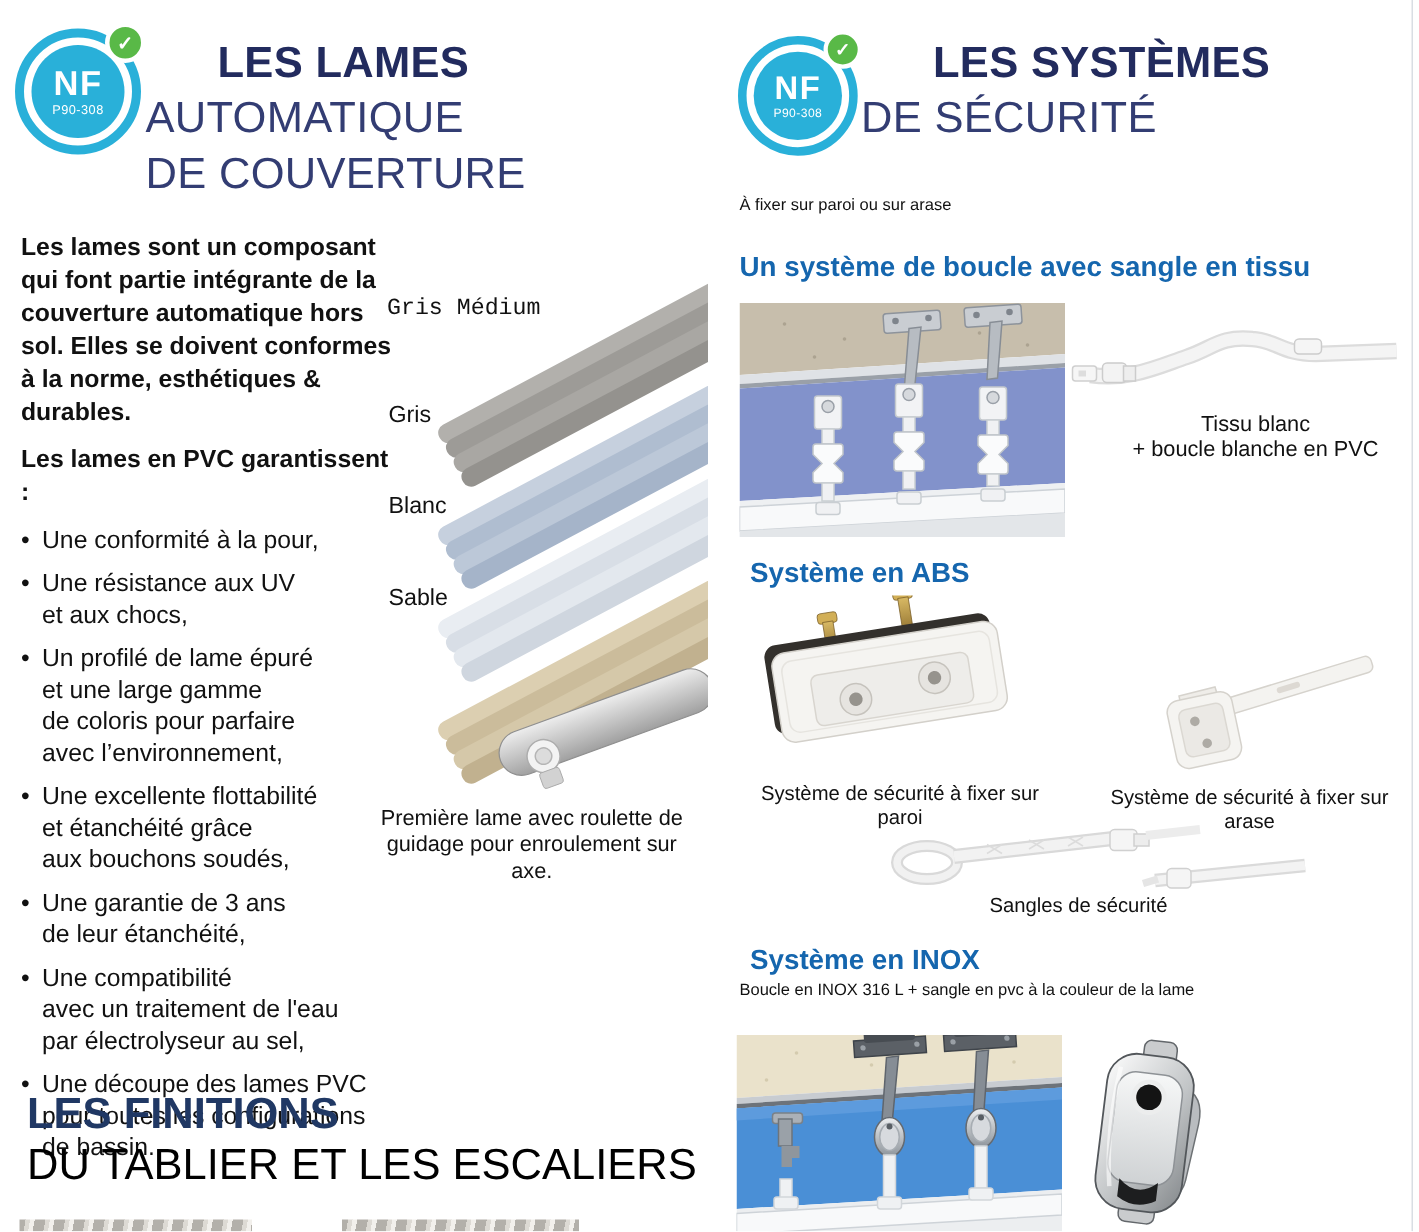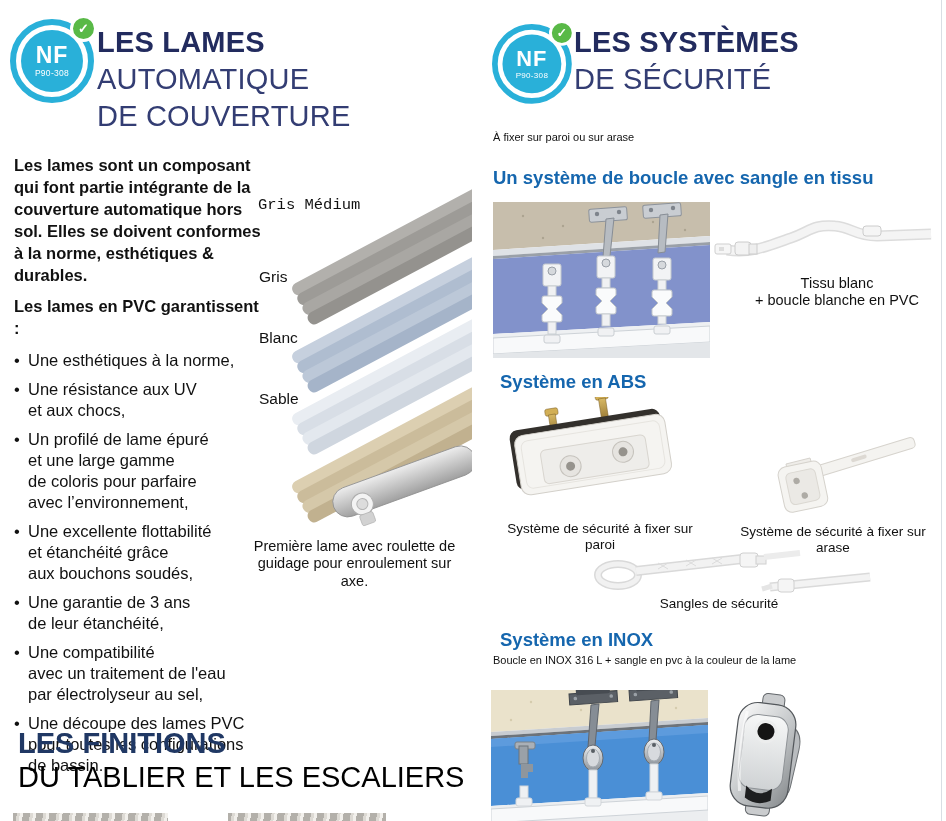--- a/index.html
+++ b/index.html
@@ -15,21 +15,21 @@
            background:#29b0d9;color:#fff;display:flex;flex-direction:column;
            align-items:center;justify-content:center;line-height:1;}
   .nf-nf{font-size:23px;font-weight:700;letter-spacing:1px;}
   .nf-code{font-size:8.5px;margin-top:2px;letter-spacing:.3px;}
   .nf-check{position:absolute;right:-3px;top:-4px;width:27px;height:27px;border-radius:50%;
             background:#59b947;border:3px solid #fff;box-sizing:border-box;color:#fff;
             display:flex;align-items:center;justify-content:center;font-size:13px;font-weight:700;}
 
   
   .title{line-height:37px;font-size:29px;letter-spacing:.2px;}
-  .t-bold{font-weight:700;color:#222b5e;}
+  .t-bold{font-weight:700;color:#222b5e;margin-left:48px;}
   .t-light{font-weight:400;color:#333d73;}
   .fin-title{line-height:34px;font-size:29px;}
   .fin-bold{font-weight:700;color:#203864;}
   .fin-light{font-weight:400;color:#000000;}
 
   .sub-blue{color:#1566ae;font-weight:700;font-size:18.5px;}
 
   .body-text{font-size:11px;color:#111;}
   .intro-col{width:250px;}
   .intro{font-weight:700;font-size:16.5px;line-height:22px;margin:0;}
@@ -62,21 +62,21 @@
   <div class="abs title" style="left:97px;top:24px;">
     <div class="t-bold">LES LAMES</div>
     <div class="t-light">AUTOMATIQUE</div>
     <div class="t-light">DE COUVERTURE</div>
   </div>
 
   <div class="abs intro-col" style="left:14px;top:154px;">
     <p class="intro">Les lames sont un composant qui font partie intégrante de la couverture automatique hors sol. Elles se doivent conformes à la norme, esthétiques &amp; durables.</p>
     <p class="pvc-head">Les lames en PVC garantissent :</p>
     <ul class="bullets">
-      <li>Une esthétiques à la norme,</li>
+      <li>Une conformité à la pour,</li>
       <li>Une résistance aux UV
 et aux chocs,</li>
       <li>Un profilé de lame épuré
 et une large gamme
 de coloris pour parfaire
 avec l’environnement,</li>
       <li>Une excellente flottabilité
 et étanchéité grâce
 aux bouchons soudés,</li>
       <li>Une garantie de 3 ans

